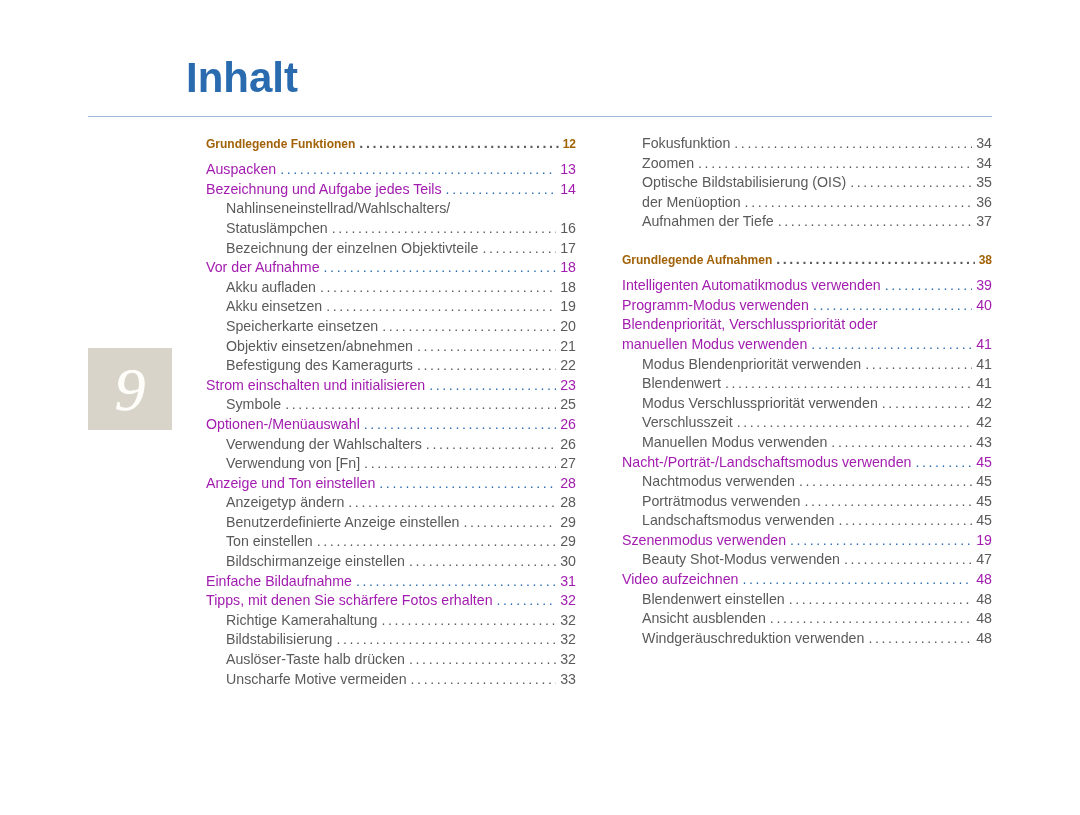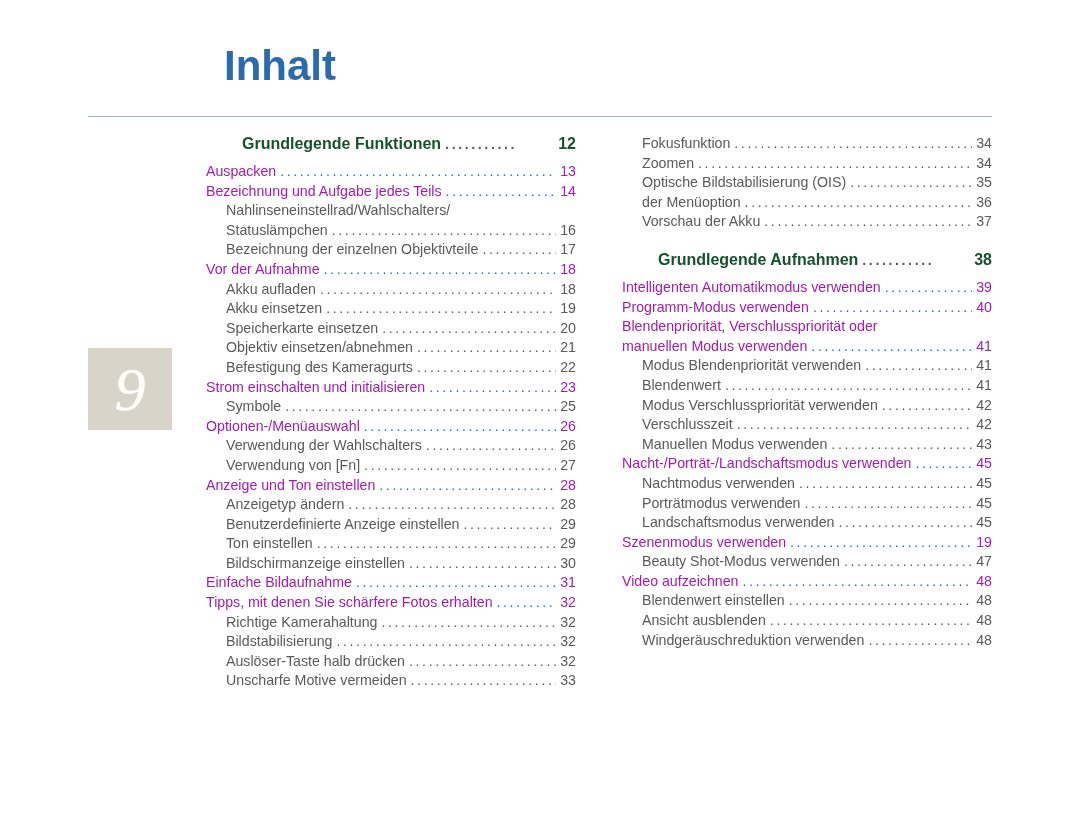--- a/index.html
+++ b/index.html
@@ -34,25 +34,24 @@
     font-family: Georgia, 'Times New Roman', serif;
     font-style: italic;
     color: #fefdf9;
     font-size: 62px;
     line-height: 1;
     text-shadow: 0 0 1px #fefdf9;
   }
   .title {
     position: absolute;
     left: 186px;
-    top: 42px;
+    top: 54px;
     font-size: 42px;
     font-weight: bold;
     color: #2a6bb0;
-    margin-left: 38px;
   }
   .title-rule {
     position: absolute;
     left: 88px;
     top: 108px;
     width: 904px;
     border: 0;
     border-top: 1px solid #9cb5d0;
   }
   .columns {
@@ -73,23 +72,22 @@
     align-items: baseline;
     white-space: nowrap;
     margin-bottom: 5.4px;
   }
   .row.chapter {
     margin-top: 0;
     margin-bottom: 12px;
   }
   .row.chapter .label, .row.chapter .page-num {
     font-weight: bold;
-    color: #14532d;
-    font-size: 16px;
-    margin-left: 36px;
+    color: #a16207;
+    font-size: 12px;
   }
   .row.section .label, .row.section .page-num {
     color: #a21caf;
   }
   .row.sub { padding-left: 20px; }
   .row.sub .label, .row.sub .page-num { color: #5a5a5a; }
   .label { flex: 0 0 auto; }
   .dots {
     flex: 1 1 auto;
     overflow: hidden;
@@ -271,21 +269,21 @@
           <span class="label">Optische Bildstabilisierung (OIS)</span>
           <span class="dots">.........................................................................................</span>
           <span class="page-num">35</span>
         </div>
         <div class="row sub">
           <span class="label">der Menüoption</span>
           <span class="dots">.........................................................................................</span>
           <span class="page-num">36</span>
         </div>
         <div class="row sub">
-          <span class="label">Vorschau der Akku</span>
+          <span class="label">Aufnahmen der Tiefe</span>
           <span class="dots">.........................................................................................</span>
           <span class="page-num">37</span>
         </div>
         <div class="col2-chapter-spacer"></div>
         <div class="row chapter">
           <span class="label">Grundlegende Aufnahmen</span>
           <span class="dots">.........................................................................................</span>
           <span class="page-num">38</span>
         </div>
         <div class="row section">

